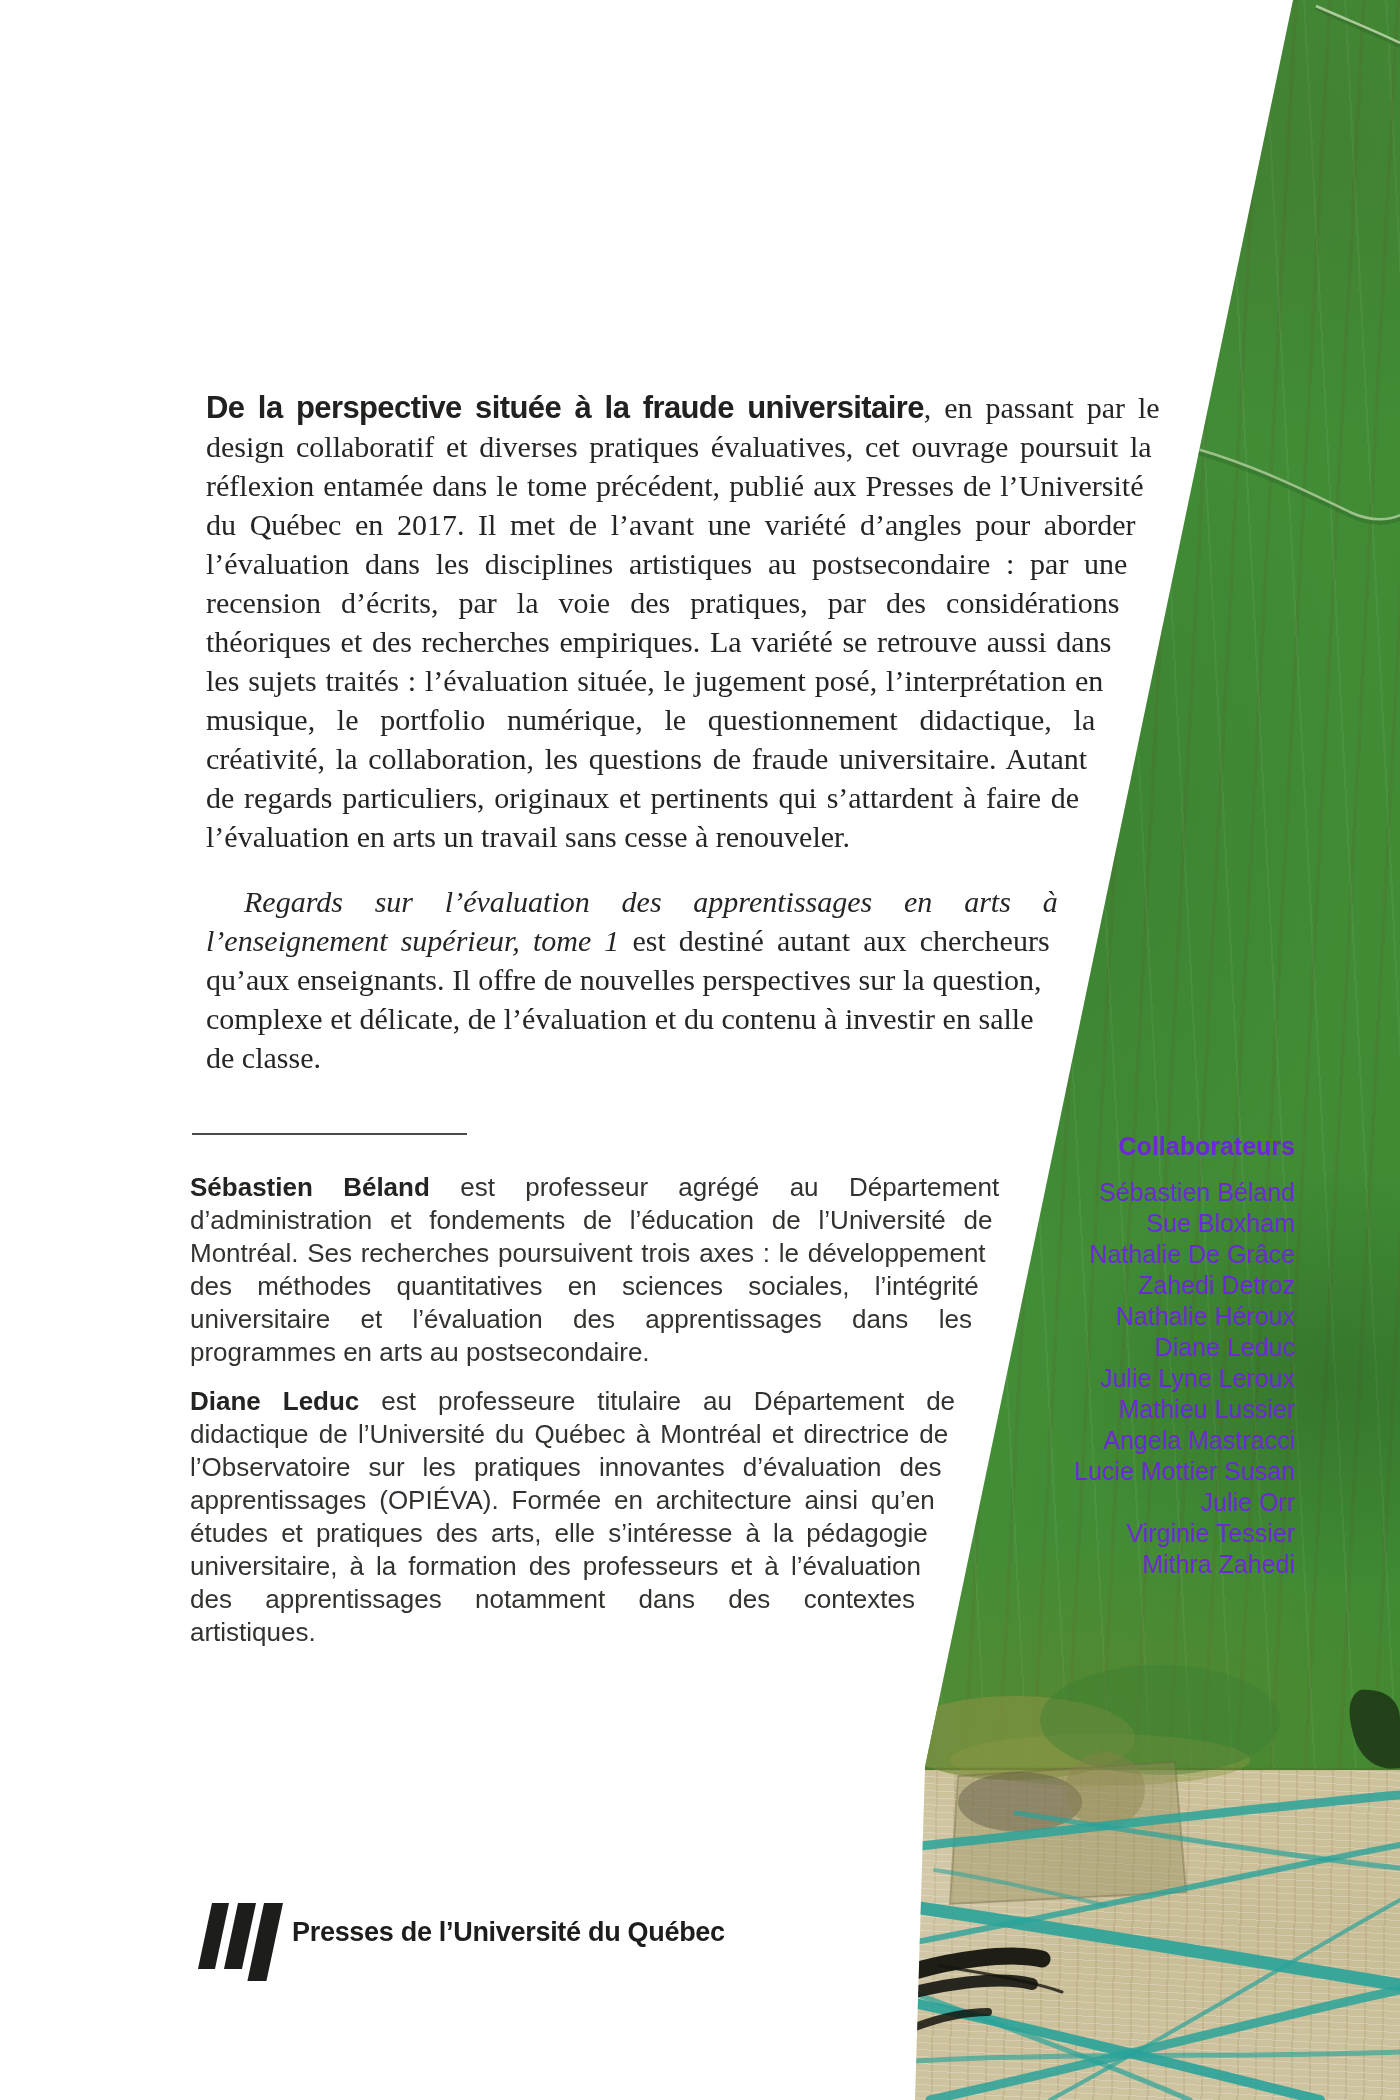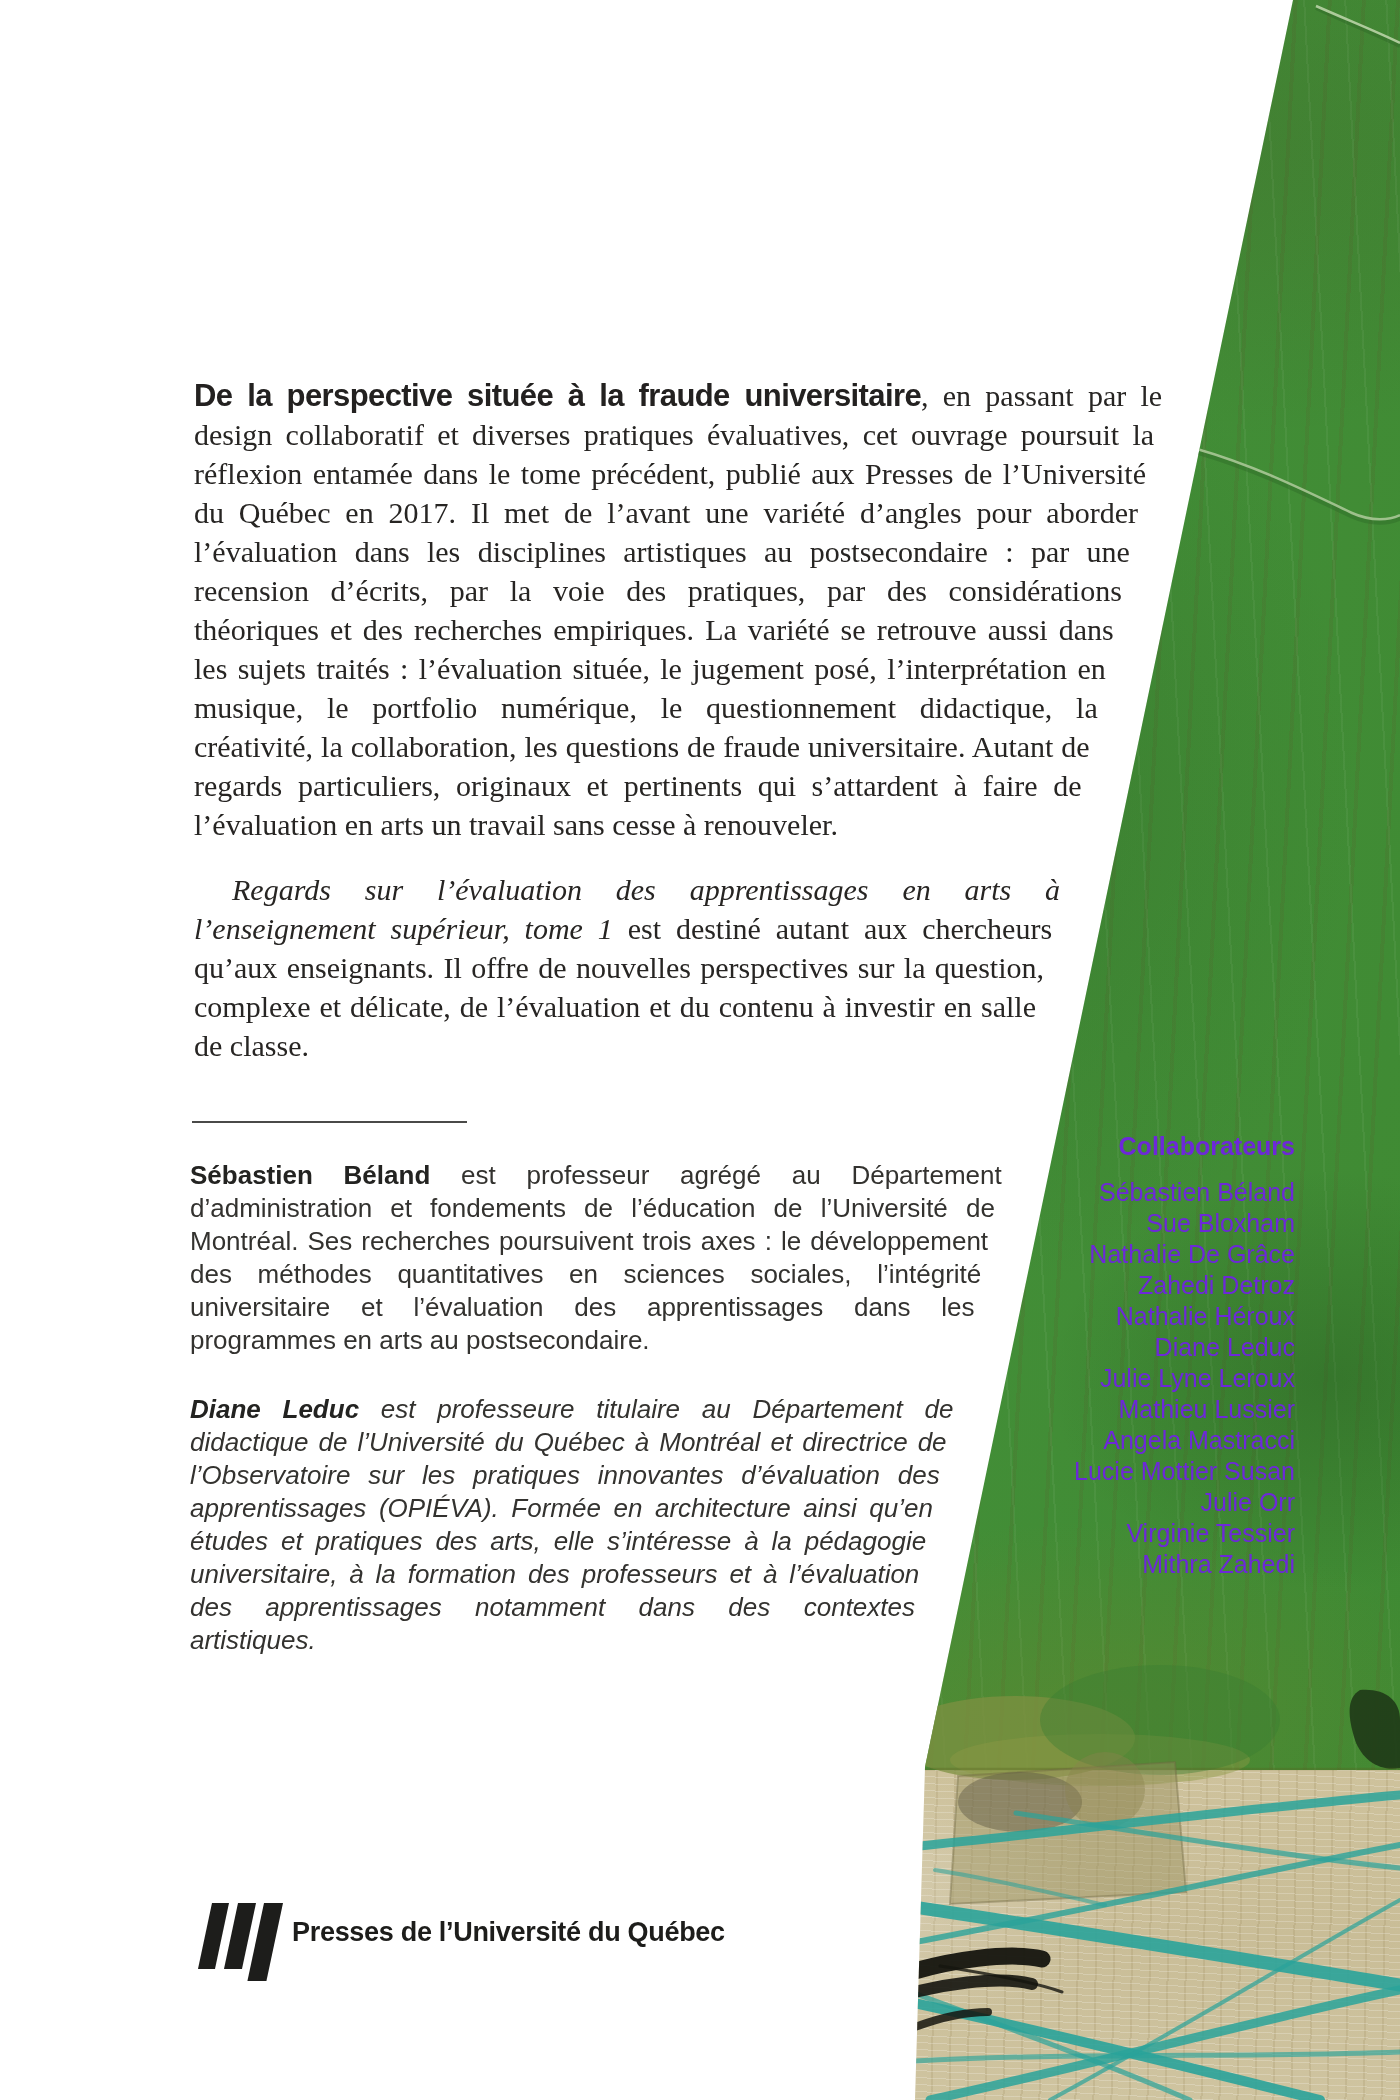--- a/index.html
+++ b/index.html
@@ -54,21 +54,21 @@
   
   .copy{
     position:absolute;left:190px;top:372px;width:1070px;height:1240px;
     color:#272523;
   }
   .diag-float{
     float:right;width:345px;height:1240px;
     shape-outside:polygon(256px 0px, 345px 0px, 345px 1240px, 0px 1240px);
   }
   .lead, .tome-note{
-    margin:4px;
+    margin:16px;
     font-size:30px;line-height:39px;
     text-align:justify;
   }
   .lead-bold{
     font-family:"Liberation Sans", sans-serif;
     font-weight:bold;letter-spacing:-0.6px;font-size:31px;
     color:#232120;
   }
   .tome-note{margin-top:26px;text-indent:38px;}
   .tome-italic{font-style:italic;}
@@ -76,21 +76,21 @@
     border:none;border-top:2px solid #4a4a48;
     width:275px;margin:56px 0 0 2px;
   }
   .bio{
     margin:36px 0 0 0;
     font-family:"Liberation Sans", sans-serif;
     font-size:26px;line-height:33px;
     text-align:justify;
     color:#33322f;
   }
-  .bio + .bio{margin-top:36px;font-style:italic;}
+  .bio + .bio{margin-top:16px;}
   .bio-name{font-weight:bold;color:#232321;}
 
   
   .publisher{position:absolute;left:202px;top:1903px;height:80px;}
   .logo{position:absolute;left:0;top:0;width:86px;height:80px;}
   .logo-bar{
     position:absolute;top:0;background:#1d1d1b;
     transform:skewX(-12deg);transform-origin:top left;
   }
   .bar1{left:10px;width:17px;height:66px;}

